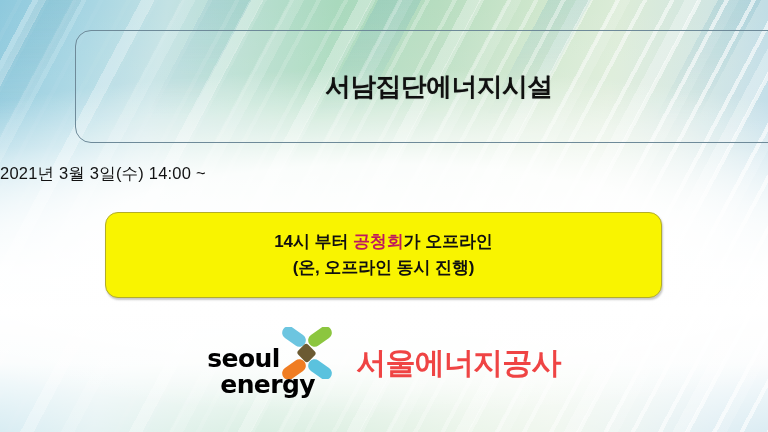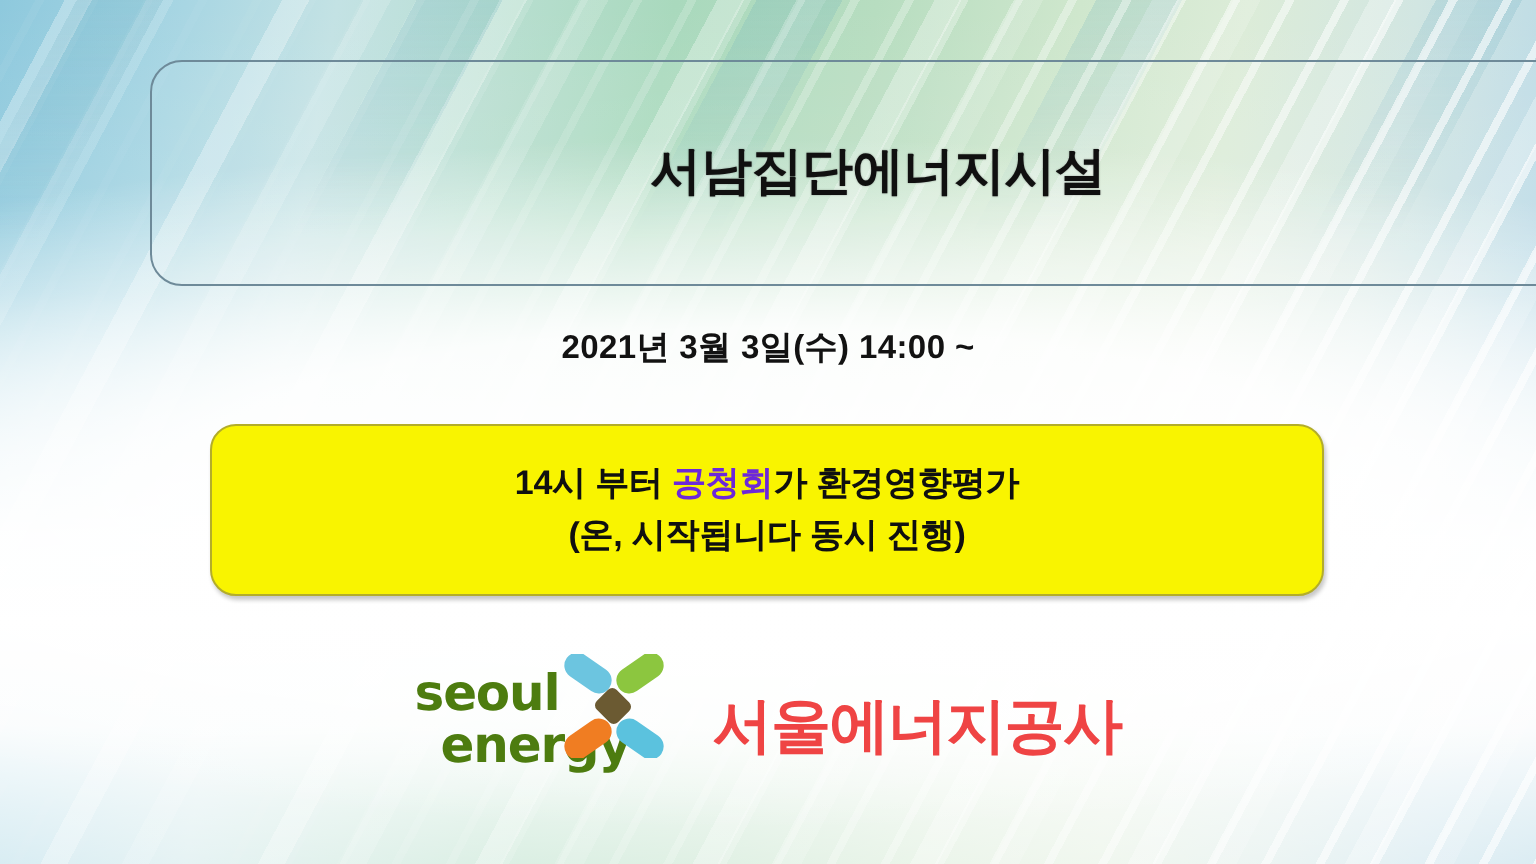--- a/index.html
+++ b/index.html
@@ -149,23 +149,22 @@
     white-space: nowrap;
     text-shadow: 0 0 1px rgba(0,0,0,0.35);
   }
 
   
   .date-line {
     position: absolute;
     left: 0;
     top: 163px;
     width: 768px;
-    text-align: center;
     color: #121212;
-    font-weight: bold;
+    font-weight: normal;
     font-size: 16.5px;
     letter-spacing: 0.2px;
     white-space: nowrap;
   }
 
   
   .notice-box {
     position: absolute;
     left: 105px;
     top: 212px;
@@ -183,21 +182,21 @@
   }
   .notice-line {
     color: #101010;
     font-weight: bold;
     font-size: 17px;
     line-height: 1.55;
     white-space: nowrap;
     letter-spacing: -0.1px;
   }
   .notice-hl {
-    color: #6d28d9;
+    color: #be185d;
   }
 
   
   .logo-row {
     position: absolute;
     left: 0;
     top: 326px;
     width: 768px;
     height: 70px;
     display: flex;
@@ -206,23 +205,23 @@
     gap: 14px;
   }
   .logo-mark-group {
     position: relative;
     width: 135px;
     height: 62px;
   }
   .wordmark {
     position: absolute;
     left: 0;
-    top: 4px;
+    top: 16px;
     width: 118px;
-    color: #4d7c0f;
+    color: #000000;
     font-family: "DejaVu Sans", "Liberation Sans", sans-serif;
     font-weight: bold;
     font-size: 25px;
     line-height: 1.02;
     letter-spacing: -0.6px;
   }
   .wordmark .w2 {
     display: block;
     padding-left: 13px;
   }
@@ -253,22 +252,22 @@
   <div class="bg-pinstripes"></div>
   <div class="bg-wash"></div>
 
   <div class="title-frame">
     <div class="title-line">서남집단에너지시설</div>
   </div>
 
   <div class="date-line">2021년 3월 3일(수) 14:00 ~</div>
 
   <div class="notice-box">
-    <div class="notice-line"><span>14시 부터 </span><span class="notice-hl">공청회</span><span>가 환경영향평가</span></div>
-    <div class="notice-line">(온, 시작됩니다 동시 진행)</div>
+    <div class="notice-line"><span>14시 부터 </span><span class="notice-hl">공청회</span><span>가 오프라인</span></div>
+    <div class="notice-line">(온, 오프라인 동시 진행)</div>
   </div>
 
   <div class="logo-row">
 
     <div class="logo-mark-group">
       <div class="wordmark">
         <span class="w1">seoul</span>
         <span class="w2">energy</span>
       </div>
 

